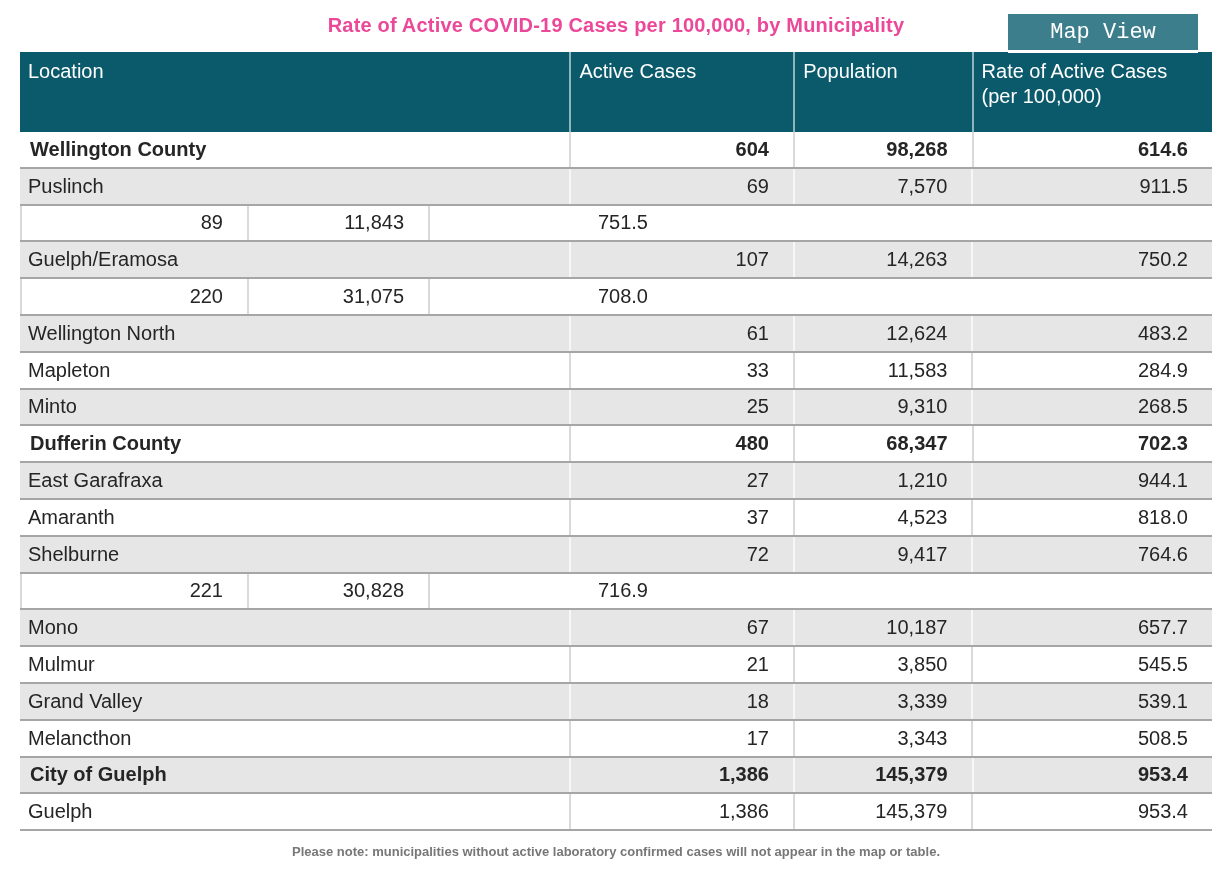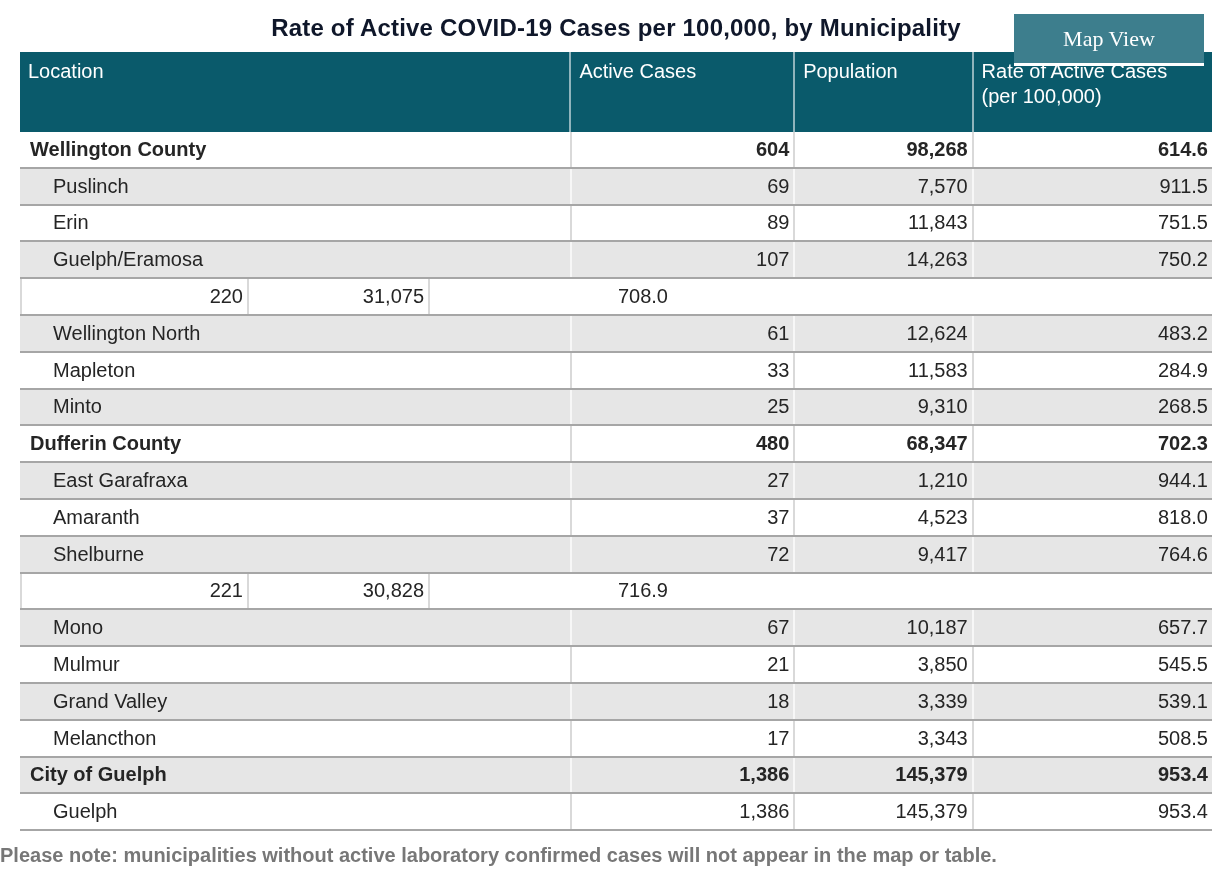--- a/index.html
+++ b/index.html
@@ -5,29 +5,29 @@
   * { margin: 0; padding: 0; box-sizing: border-box; }
   html, body { width: 1232px; height: 886px; background: #ffffff; overflow: hidden; }
   body { font-family: "Liberation Sans", sans-serif; color: #252525; }
 
   .page { position: relative; width: 1232px; height: 886px; }
 
   
   .topbar { position: relative; height: 52px; }
   .page-title {
     position: absolute; left: 0; right: 0; top: 14px;
-    text-align: center; font-size: 24px; font-weight: 700;
-    color: #0f172a; letter-spacing: 0.2px;
+    text-align: center; font-size: 20px; font-weight: 700;
+    color: #ec4899; letter-spacing: 0.2px;
   }
   .map-view {
-    position: absolute; right: 28px; top: 14px;
-    width: 190px; height: 52px;
+    position: absolute; right: 34px; top: 14px;
+    width: 190px; height: 39px;
     background: #3d7e8d; color: #ffffff;
     border: none; border-bottom: 3px solid #ffffff;
-    font-family: Liberation Serif, serif;
+    font-family: Liberation Mono, monospace;
     font-size: 22px; text-align: center; cursor: pointer;
   }
 
   
   .table { margin: 0 20px; width: 1192px; }
   .thead { display: flex; background: #0a5a6b; color: #ffffff; height: 80px; }
   .th {
     font-size: 20px; padding: 7px 8px; line-height: 1.25;
     border-left: 2px solid rgba(255,255,255,0.55);
   }
@@ -38,29 +38,29 @@
   .c3 { width: 244px; }
 
   .trow {
     display: flex; height: 36.8px; align-items: center;
     background: #ffffff; border-bottom: 2px solid #a6a6a6;
     font-size: 20px;
   }
   .trow.alt { background: #e6e6e6; }
   .trow.group { font-weight: 700; }
   .td { height: 100%; display: flex; align-items: center; }
-  .td.num { justify-content: flex-end; padding-right: 4px; border-left: 2px solid #d9d9d9; }
+  .td.num { justify-content: flex-end; padding-right: 24px; border-left: 2px solid #d9d9d9; }
   .trow.alt .td.num { border-left-color: #f7f7f7; }
-  .td.loc { padding-left: 33px; }
+  .td.loc { padding-left: 8px; }
   .trow.group .td.loc { padding-left: 10px; }
 
   
   .footnote {
-    margin-top: 13px; text-align: left;
-    font-size: 20px; font-weight: 700; color: #777777;
+    margin-top: 13px; text-align: center;
+    font-size: 13px; font-weight: 700; color: #777777;
   }
 </style>
 </head>
 <body>
 
 <div class="page">
 
   <div class="topbar">
     <div class="page-title">Rate of Active COVID-19 Cases per 100,000, by Municipality</div>
     <button class="map-view">Map View</button>
@@ -80,21 +80,20 @@
           <div class="td num c2">98,268</div>
           <div class="td num c3">614.6</div>
         </div>
         <div class="trow alt">
           <div class="td loc c0">Puslinch</div>
           <div class="td num c1">69</div>
           <div class="td num c2">7,570</div>
           <div class="td num c3">911.5</div>
         </div>
         <div class="trow">
-          <div class="td loc c0">Erin</div>
           <div class="td num c1">89</div>
           <div class="td num c2">11,843</div>
           <div class="td num c3">751.5</div>
         </div>
         <div class="trow alt">
           <div class="td loc c0">Guelph/Eramosa</div>
           <div class="td num c1">107</div>
           <div class="td num c2">14,263</div>
           <div class="td num c3">750.2</div>
         </div>

